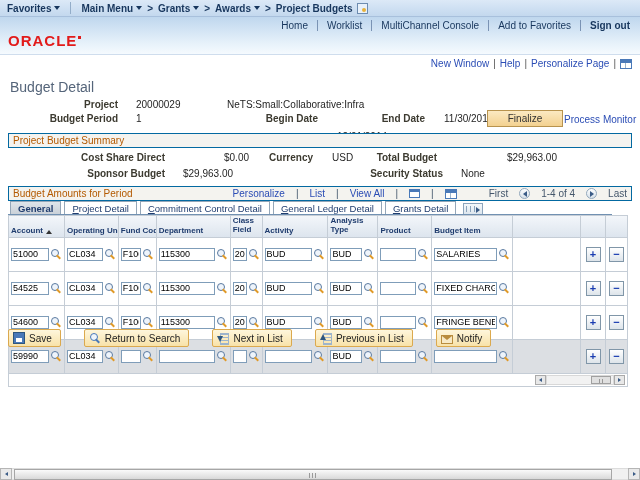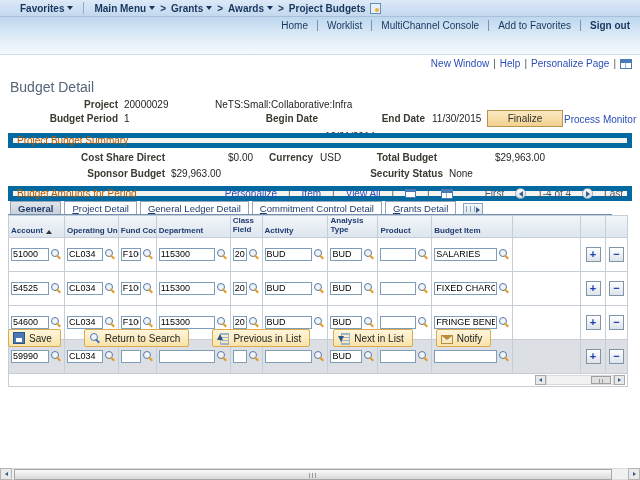--- a/index.html
+++ b/index.html
@@ -3,21 +3,21 @@
 <meta charset="utf-8">
 <style>
   * { margin:0; padding:0; box-sizing:border-box; }
   html,body { width:640px; height:480px; overflow:hidden; background:#fff;
               font-family:"Liberation Sans", sans-serif; }
   body { position:relative; font-size:10px; color:#222; }
 
   
   .bc-bar { position:absolute; top:0; left:0; width:640px; height:17px;
     background:linear-gradient(#dce9f7,#c3d8ee); border-bottom:1px solid #a8c0dc;
-    display:flex; align-items:center; padding-left:20px; color:#17365d; font-weight:bold; font-size:10px; }
+    display:flex; align-items:center; padding-left:7px; color:#17365d; font-weight:bold; font-size:10px; }
   .bc-item { display:inline-flex; align-items:center; gap:3px; cursor:pointer; }
   .tri-down { width:0; height:0; border-left:3px solid transparent; border-right:3px solid transparent;
     border-top:4px solid #17365d; display:inline-block; }
   .bc-sep { width:1px; height:12px; background:#93adc9; margin:0 10px; }
   .bc-gt { margin:0 5px; font-weight:bold; color:#17365d; }
   .bc-gt::before { content:">"; }
   .bc-icon { width:11px; height:11px; border:1px solid #6d8cb0; background:#e8f1fa;
     position:relative; margin-left:4px; display:inline-block; }
   .bc-icon::after { content:""; position:absolute; right:1px; bottom:1px; width:4px; height:4px;
     background:#e8b23a; border-radius:50%; }
@@ -43,31 +43,31 @@
   .util .pipe::before { content:"|"; }
   .icon-grid { width:12px; height:10px; border:1px solid #4a79b8; background:#fff; position:relative;
     display:inline-block; }
   .icon-grid::before { content:""; position:absolute; left:0; right:0; top:0; height:3px; background:#4a79b8; }
   .icon-grid::after { content:""; position:absolute; left:4px; top:3px; bottom:0; width:1px; background:#9db4cc; }
 
   
   .page-title { position:absolute; top:79px; left:10px; font-size:14px; color:#55657a; }
   .abs { position:absolute; }
   .lbl { font-weight:bold; color:#3c3a30; }
-  .val { color:#1f1f1f; }
+  .val { color:#1f1f1f;margin-left:12px; }
   .r { text-align:right; }
 
   .btn-finalize { position:absolute; top:110px; left:487px; width:76px; height:17px;
     background:linear-gradient(#fbe9c2,#f3d190); border:1px solid #b8934e; font-size:10px;
     color:#333; text-align:center; line-height:15px; cursor:pointer; }
   .link { color:#2b4db5; cursor:pointer; }
 
   
   .secbar { position:absolute; left:8px; width:624px; height:15px; background:#f4f3ef;
-    border:5px solid #0369a1; display:flex; align-items:center; padding:0 4px;
+    border:1px solid #0369a1; display:flex; align-items:center; padding:0 4px;
     color:#b35900; font-size:10px; }
   .secbar .title { flex:0 0 auto; }
   .secbar .right { margin-left:auto; display:flex; align-items:center; gap:11px; color:#44566b; }
   .pgbtn { width:11px; height:11px; border:1px solid #93a8bc; border-radius:50%;
     background:linear-gradient(#fdfeff,#d7e1ea); display:inline-flex; align-items:center;
     justify-content:center; cursor:pointer; }
   .tri-l { width:0; height:0; border-top:3px solid transparent; border-bottom:3px solid transparent;
     border-right:4px solid #3a5b86; }
   .tri-r { width:0; height:0; border-top:3px solid transparent; border-bottom:3px solid transparent;
     border-left:4px solid #3a5b86; }
@@ -197,20 +197,21 @@
     <span class="lnk">Home</span>
     <span class="vsep"></span>
     <span class="lnk">Worklist</span>
     <span class="vsep"></span>
     <span class="lnk">MultiChannel Console</span>
     <span class="vsep"></span>
     <span class="lnk">Add to Favorites</span>
     <span class="vsep"></span>
     <span class="lnk bold">Sign out</span>
   </div>
+  <div class="logo">ORACLE</div>
 </div>
 
 <div class="util">
   <span class="lnk">New Window</span>
   <span class="pipe"></span>
   <span class="lnk">Help</span>
   <span class="pipe"></span>
   <span class="lnk">Personalize Page</span>
   <span class="pipe"></span>
   <span class="icon-grid"></span>
@@ -228,36 +229,36 @@
 <span class="abs val" style="top:131px;left:325px;">12/01/2014</span>
 <span class="abs lbl r" style="top:113px;left:368px;width:57px;">End Date</span>
 <span class="abs val" style="top:113px;left:432px;">11/30/2015</span>
 <button class="btn-finalize">Finalize</button>
 <span class="abs link" style="top:114px;left:564px;">Process Monitor</span>
 
 <div class="secbar" style="top:133px;">
   <span class="title">Project Budget Summary</span>
 </div>
 <span class="abs lbl r" style="top:152px;left:10px;width:155px;">Cost Share Direct</span>
-<span class="abs val" style="top:152px;left:180px;padding-left:48px;">$0.00</span>
+<span class="abs val" style="top:152px;left:164px;padding-left:48px;">$0.00</span>
 <span class="abs lbl r" style="top:152px;left:240px;width:73px;">Currency</span>
 <span class="abs val" style="top:152px;left:320px;">USD</span>
 <span class="abs lbl r" style="top:152px;left:375px;width:62px;">Total Budget</span>
 <span class="abs val r" style="top:152px;left:455px;width:90px;">$29,963.00</span>
 <span class="abs lbl r" style="top:168px;left:10px;width:155px;">Sponsor Budget</span>
 <span class="abs val" style="top:168px;left:171px;">$29,963.00</span>
 <span class="abs lbl r" style="top:168px;left:355px;width:88px;">Security Status</span>
 <span class="abs val" style="top:168px;left:449px;">None</span>
 
 <div class="secbar" style="top:186px;">
   <span class="title">Budget Amounts for Period</span>
   <span class="right">
     <span class="link">Personalize</span>
     <span>|</span>
-    <span class="link">Item</span>
+    <span class="link">List</span>
     <span>|</span>
     <span class="link">View All</span>
     <span>|</span>
     <span class="icon-popup"></span>
     <span>|</span>
     <span class="icon-grid"></span>
     <span style="width:10px;"></span>
     <span>First</span>
     <span class="pgbtn">
         <span class="tri-l"></span>
@@ -266,22 +267,22 @@
     <span class="pgbtn">
         <span class="tri-r"></span>
       </span>
     <span>Last</span>
   </span>
 </div>
 
 <div class="tabs">
   <span class="tab active">General</span>
   <span class="tab"><u>P</u>roject Detail</span>
+  <span class="tab"><u>C</u>ommitment Control Detail</span>
   <span class="tab"><u>G</u>eneral Ledger Detail</span>
-  <span class="tab"><u>C</u>ommitment Control Detail</span>
   <span class="tab"><u>G</u>rants Detail</span>
   <span class="cols-icon"></span>
 </div>
 <div class="tabline"></div>
 
 <div class="grid">
   <div class="ghead">
     <div class="gh c-acct">
         <span>Account</span>
         <span class="sort-tri"></span>
@@ -515,26 +516,26 @@
 <div class="toolbar">
   <button class="tbtn">
     <span class="ico ico-save"></span>
     <span>Save</span>
   </button>
   <button class="tbtn">
     <span class="ico ico-return"></span>
     <span>Return to Search</span>
   </button>
   <button class="tbtn">
+    <span class="ico ico-list ico-next"></span>
+    <span>Next in List</span>
+  </button>
+  <button class="tbtn">
     <span class="ico ico-list ico-prev"></span>
     <span>Previous in List</span>
-  </button>
-  <button class="tbtn">
-    <span class="ico ico-list ico-next"></span>
-    <span>Next in List</span>
   </button>
   <button class="tbtn">
     <span class="ico ico-notify"></span>
     <span>Notify</span>
   </button>
 </div>
 
 <div class="page-scroll">
   <span class="ps-btn">
       <span class="tri-l s"></span>

